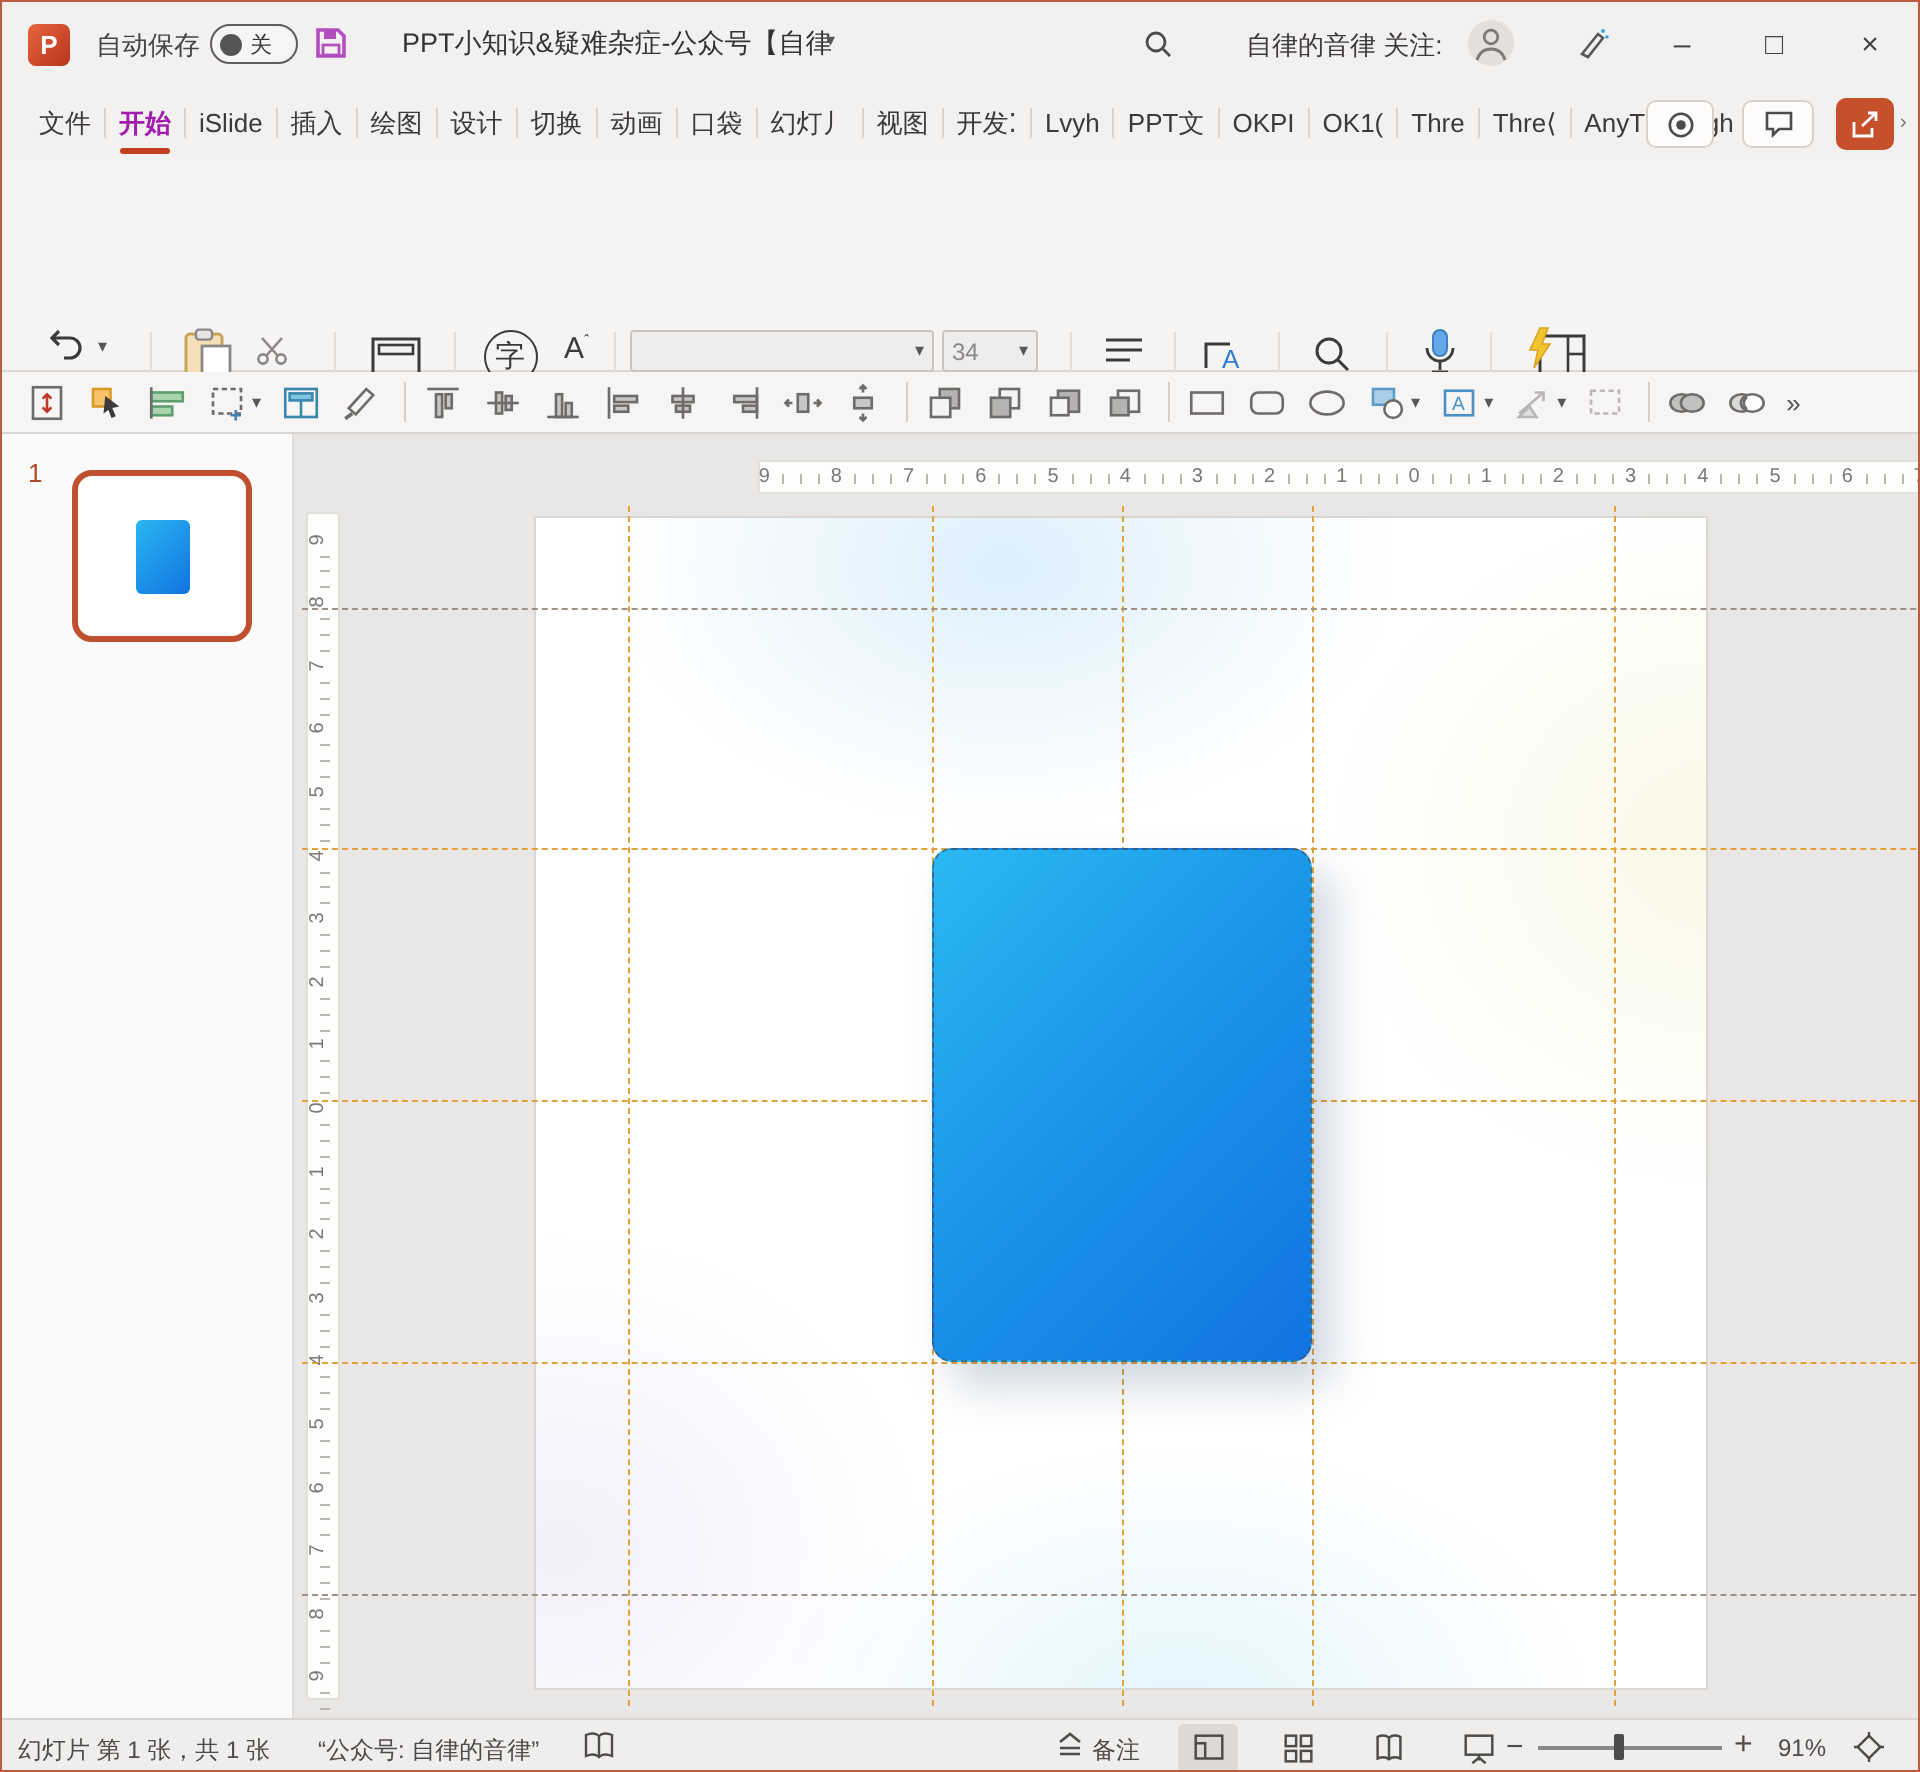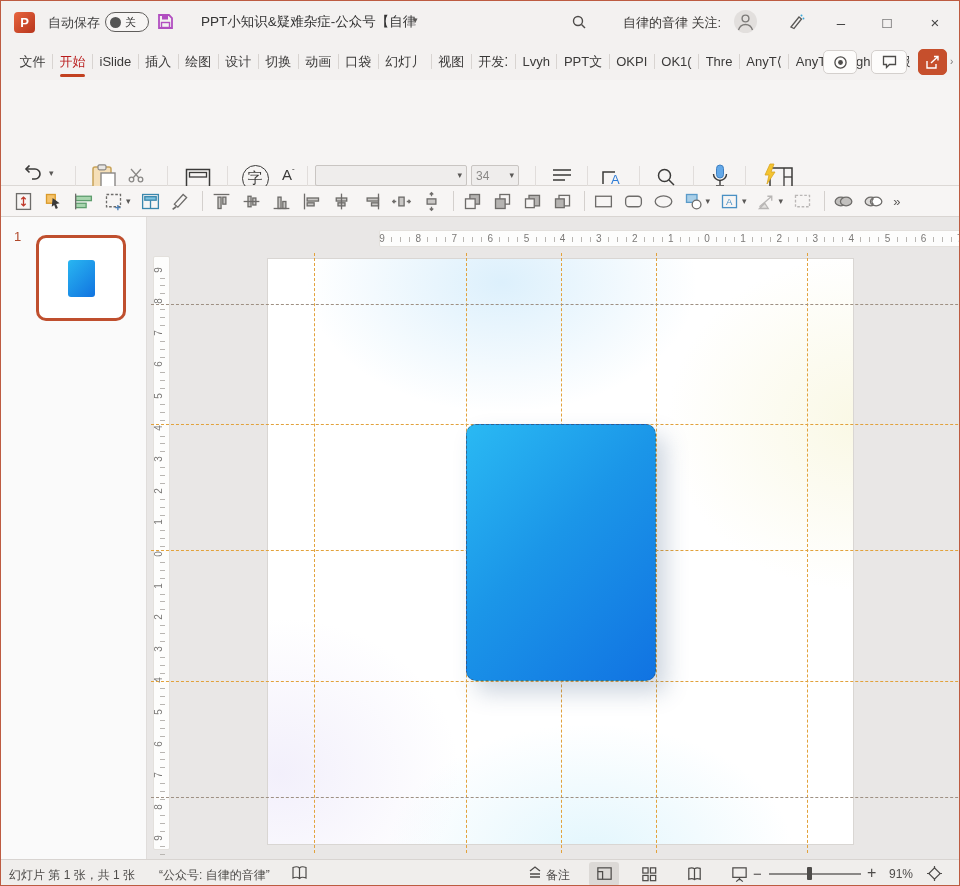--- a/index.html
+++ b/index.html
@@ -29,21 +29,21 @@
   #account-label{left:622px;top:13px;font-size:13px;color:#3d3b39;}
   #avatar{left:733px;top:9px;width:23px;height:23px;border-radius:50%;background:#e2dfdd;overflow:hidden;}
   #wand-icon{left:786px;top:12px;}
   .winbtn{top:0;width:44px;height:42px;display:flex;align-items:center;justify-content:center;
     font-size:15px;color:#444;}
   
   #tabrow{left:0;top:42px;width:960px;height:37px;background:#f3f1f0;display:flex;align-items:center;}
   #tabs{display:flex;align-items:center;margin-left:12px;height:100%;}
   .tab{position:relative;padding:0 6.5px;font-size:13px;color:#3b3a39;height:100%;
     display:flex;align-items:center;white-space:nowrap;}
-  .tab.active{font-weight:normal;color:#b91c1c;}
+  .tab.active{font-weight:bold;color:#a21caf;}
   .tab.active::after{content:"";position:absolute;left:7px;right:7px;bottom:3px;height:3px;
     border-radius:2px;background:#c2401f;}
   .tabsep{width:1px;height:15px;background:#d8d4d1;}
   .pillbtn{height:24px;border:1px solid #d4d0cd;background:#fdfcfb;border-radius:5px;
     display:flex;align-items:center;justify-content:center;}
   
   #ribbon{left:0;top:79px;width:960px;height:106px;background:#f6f4f3;border-bottom:1px solid #dcd8d5;}
   .bigbtn{position:absolute;display:flex;flex-direction:column;align-items:center;}
   .blabel{font-size:12px;color:#3b3a39;line-height:1.25;text-align:center;}
   .combo{position:absolute;height:21px;border:1px solid #c9c5c2;background:#efedec;border-radius:2px;
@@ -165,21 +165,21 @@
         <div class="tab">Lvyh</div>
         <span class="tabsep"></span>
         <div class="tab">PPT文</div>
         <span class="tabsep"></span>
         <div class="tab">OKPI</div>
         <span class="tabsep"></span>
         <div class="tab">OK1(</div>
         <span class="tabsep"></span>
         <div class="tab">Thre</div>
         <span class="tabsep"></span>
-        <div class="tab">AnyT⟨</div>
+        <div class="tab">Thre⟨</div>
         <span class="tabsep"></span>
         <div class="tab">AnyT</div>
         <span class="tabsep"></span>
         <div class="tab">Brigh</div>
         <span class="tabsep"></span>
         <div class="tab">简报</div>
       </div>
     <div class="abs pillbtn" style="left:822px;top:7px;width:34px;">
       <svg width="15" height="15" viewBox="0 0 15 15">
           <circle cx="7.5" cy="7.5" r="5.6" fill="none" stroke="#4e4c4a" stroke-width="1.3"></circle>

